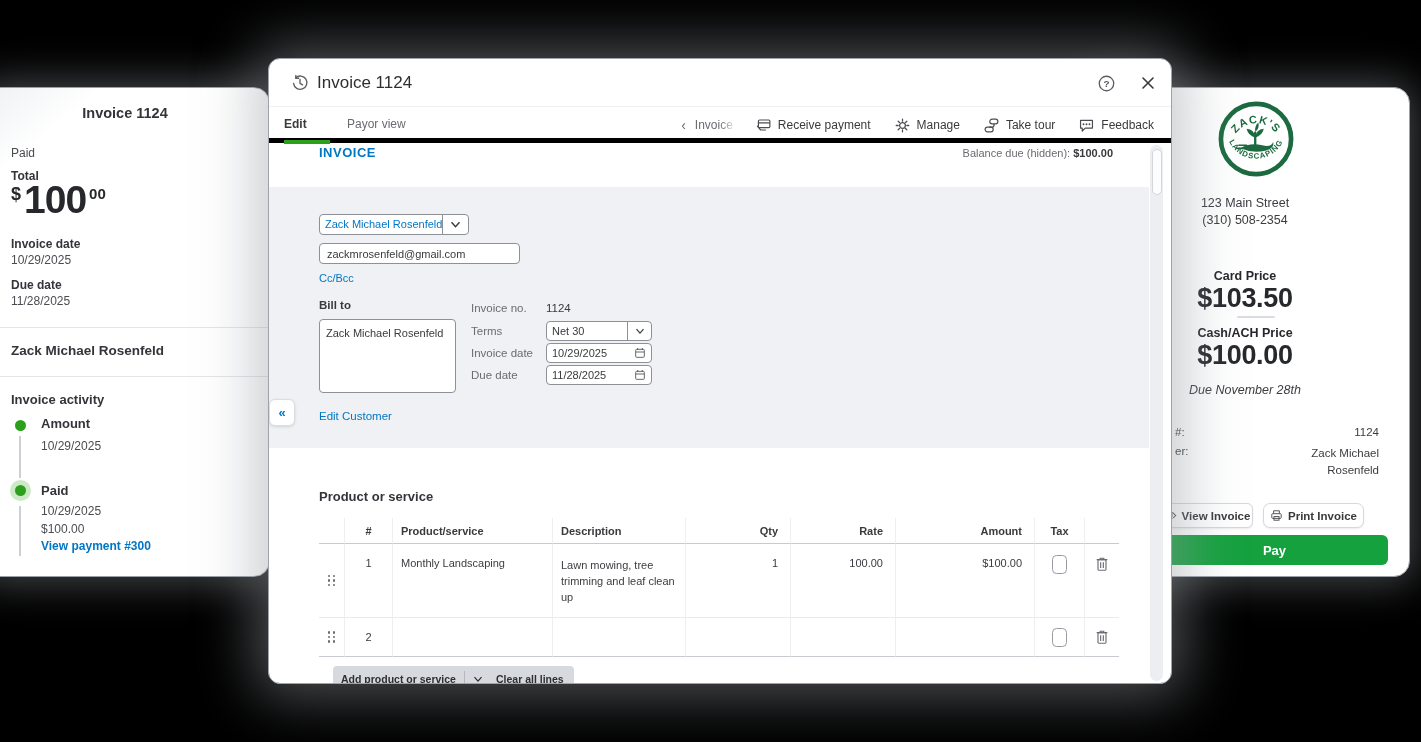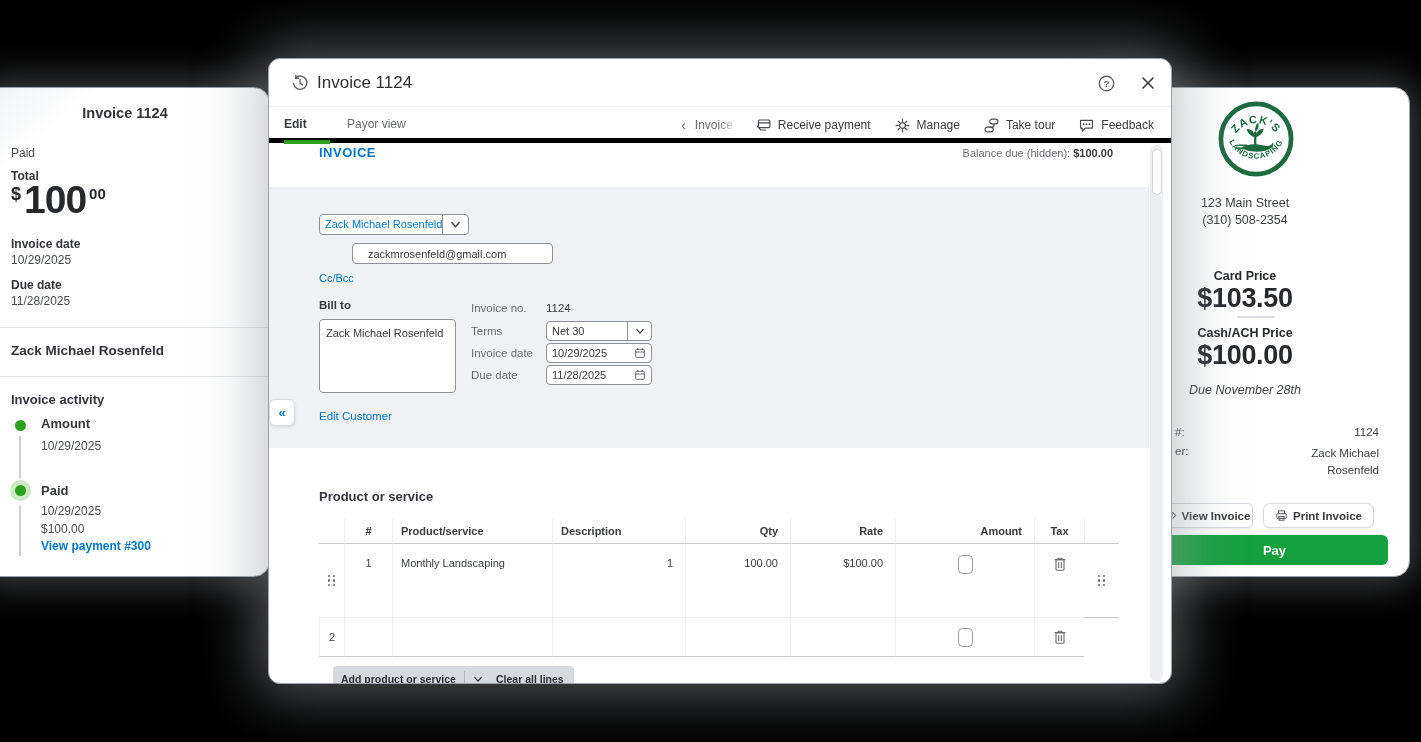--- a/index.html
+++ b/index.html
@@ -68,21 +68,21 @@
   .m-content { position:relative; height:540px; overflow:hidden; }
   .inv-heading { position:absolute; top:2px; left:50px; font-size:13px; font-weight:bold; letter-spacing:.5px; color:#0077c5; }
   .balance { position:absolute; top:4px; right:58px; font-size:11px; color:#6b6c72; }
   .balance b { color:#393a3d; }
   .gray-band { position:absolute; top:44px; left:0; right:22px; height:261px; background:#eff1f4; }
 
   .fld { position:absolute; background:#fff; border:1px solid #8d9096; border-radius:4px; font-size:11px; color:#393a3d; }
   .sel-customer { left:50px; top:71px; width:150px; height:21px; display:flex; cursor:pointer; }
   .sel-customer .sel-text { flex:1; overflow:hidden; white-space:nowrap; line-height:19px; padding-left:5px; color:#0077c5; }
   .sel-chev { width:26px; border-left:1px solid #8d9096; display:flex; align-items:center; justify-content:center; }
-  .email-input { left:50px; top:100px; width:201px; height:21px; padding:0 15px; font-family:"Liberation Sans",sans-serif;margin-left:33px; }
+  .email-input { left:50px; top:100px; width:201px; height:21px; padding:0 7px; font-family:"Liberation Sans",sans-serif; }
   .link { color:#0077c5; font-size:11px; cursor:pointer; position:absolute; }
   .lbl { position:absolute; font-size:11.5px; color:#6b6c72; }
   .lbl-bold { position:absolute; font-size:11.5px; font-weight:bold; color:#393a3d; }
   .billto-box { left:50px; top:176px; width:137px; height:74px; padding:6px 6px; line-height:14px; }
   .val { position:absolute; font-size:11.5px; color:#393a3d; }
   .mini-sel { position:absolute; height:20px; display:flex; cursor:pointer; }
   .mini-sel .t { flex:1; line-height:18px; padding-left:5px; }
   .mini-sel .c { width:24px; border-left:1px solid #8d9096; display:flex; align-items:center; justify-content:center; }
   .date-fld { position:absolute; height:20px; display:flex; align-items:center; cursor:text; }
   .date-fld .t { flex:1; padding-left:5px; line-height:18px; }
@@ -202,21 +202,21 @@
 
     <div class="pr-btn" style="left:80px; width:92px;">
       <svg width="13" height="13" viewBox="0 0 16 16">
           <g fill="none" stroke="#4b4d52" stroke-width="1.3">
             <path d="M1.5 8 q6.5 -8 13 0 q-6.5 8 -13 0 z"></path>
             <circle cx="8" cy="8" r="2"></circle>
           </g>
         </svg>
       <span>View Invoice</span>
     </div>
-    <div class="pr-btn" style="left:182px; width:111px;border-radius:7px;">
+    <div class="pr-btn" style="left:182px; width:101px;border-radius:7px;">
       <svg width="13" height="13" viewBox="0 0 18 18">
           <g fill="none" stroke="#4b4d52" stroke-width="1.3">
             <path d="M5 6.5V2.5h8v4"></path>
             <rect x="2.5" y="6.5" width="13" height="6.5" rx="1"></rect>
             <rect x="5.5" y="10.5" width="7" height="5"></rect>
           </g>
         </svg>
       <span>Print Invoice</span>
     </div>
     <button class="pr-pay">Pay</button>
@@ -386,20 +386,21 @@
               <i></i>
               <i></i>
               <i></i>
               <i></i>
               <i></i>
               <i></i>
             </div>
           </div>
         <div class="cell r1 num-top">1</div>
         <div class="cell r1 cell-text-top">Monthly Landscaping</div>
+        <div class="cell r1 cell-text-top desc">Lawn mowing, tree trimming and leaf clean up</div>
         <div class="cell r1 c-right" style="align-items:flex-start; padding-top:13px">1</div>
         <div class="cell r1 c-right" style="align-items:flex-start; padding-top:13px">100.00</div>
         <div class="cell r1 c-right" style="align-items:flex-start; padding-top:13px">$100.00</div>
         <div class="cell r1 c-center" style="align-items:flex-start; padding-top:11px">
             <span class="checkbox"></span>
           </div>
         <div class="cell r1 c-center" style="align-items:flex-start; padding-top:11px">
           <svg width="16" height="18" viewBox="0 0 18 19">
               <g fill="none" stroke="#6b6c72" stroke-width="1.3">
                 <path d="M3 4.5h12"></path>

